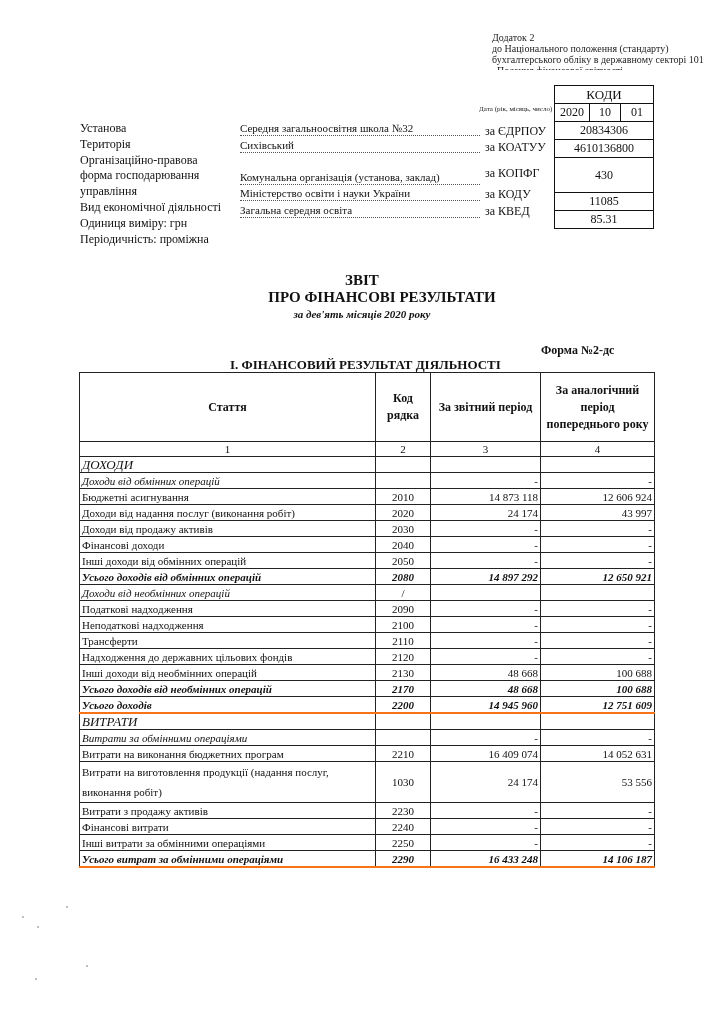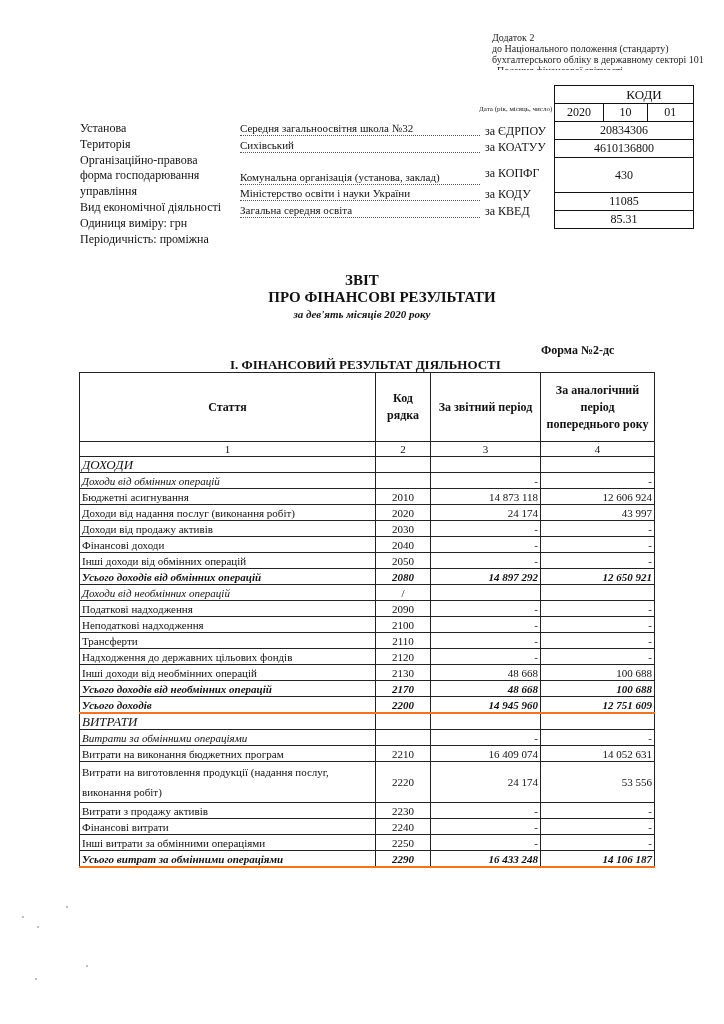--- a/index.html
+++ b/index.html
@@ -72,21 +72,21 @@
   <div>Додаток 2</div>
   <div>до Національного положення (стандарту)</div>
   <div>бухгалтерського обліку в державному секторі 101</div>
   <div class="cut">«Подання фінансової звітності»</div>
 </div>
 
 <div class="date-label">Дата (рік, місяць, число)</div>
 <table class="codes">
   <tbody>
       <tr>
-    <td colspan="3" style="width:98px;font-size:13px;padding-left:40px;">КОДИ</td>
+    <td colspan="3" style="width:98px;font-size:13px;">КОДИ</td>
   </tr>
   <tr>
     <td style="width:34px;">2020</td>
     <td style="width:30px;">10</td>
     <td style="width:32px;">01</td>
   </tr>
   <tr>
         <td colspan="3">20834306</td>
       </tr>
   <tr>
@@ -266,21 +266,21 @@
         <td class="c4">-</td>
       </tr>
       <tr class="">
         <td class="c1">Витрати на виконання бюджетних програм</td>
         <td class="c2">2210</td>
         <td class="c3">16 409 074</td>
         <td class="c4">14 052 631</td>
       </tr>
       <tr class="tall">
         <td class="c1">Витрати на виготовлення продукції (надання послуг, виконання робіт)</td>
-        <td class="c2">2220</td>
+        <td class="c2">1030</td>
         <td class="c3">24 174</td>
         <td class="c4">53 556</td>
       </tr>
       <tr class="">
         <td class="c1">Витрати з продажу активів</td>
         <td class="c2">2230</td>
         <td class="c3">-</td>
         <td class="c4">-</td>
       </tr>
       <tr class="">

